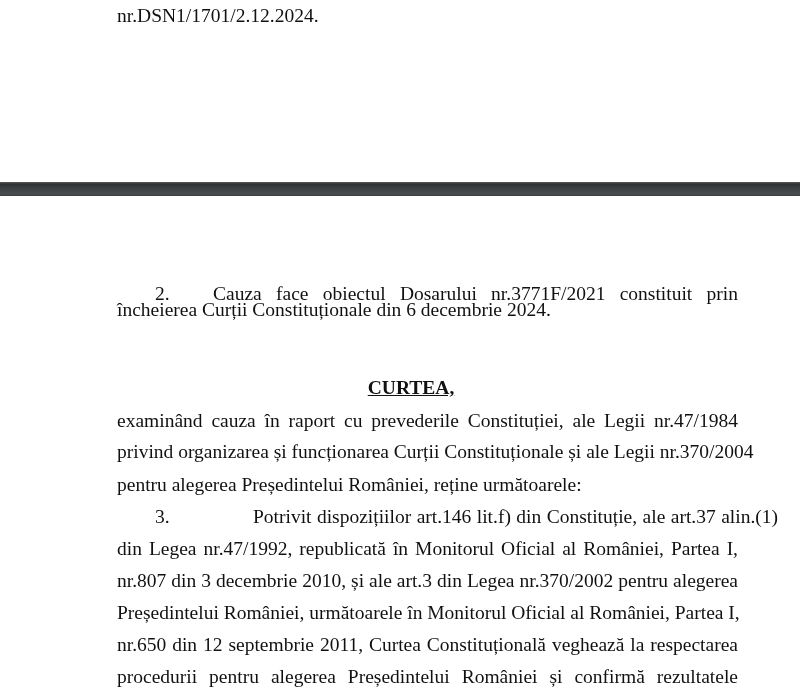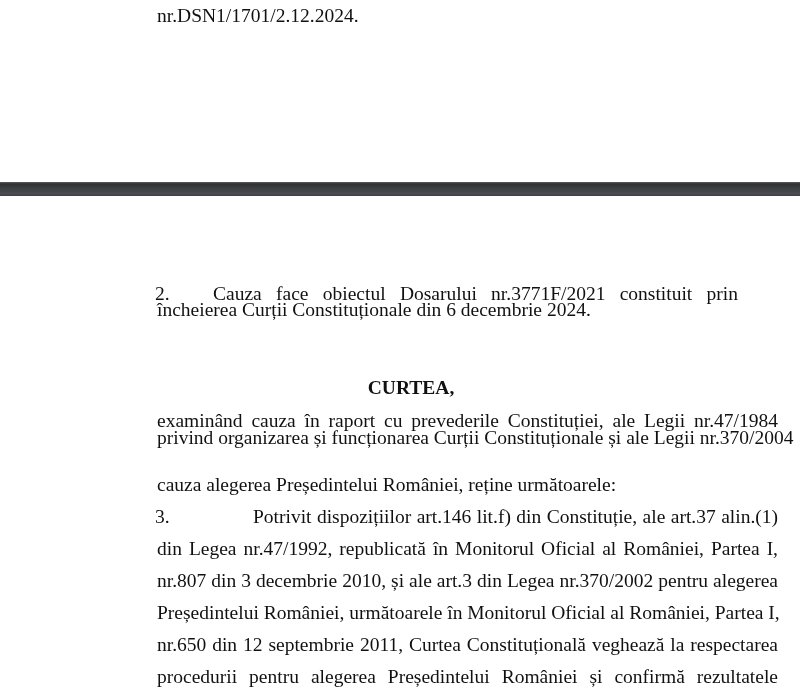--- a/index.html
+++ b/index.html
@@ -31,21 +31,20 @@
       height: 14px;
       background: linear-gradient(to bottom, #5a5c5e 0px, #2e3032 2px, #3b3e41 6px, #4a4d50 12px, #3a3c3e 14px);
     }
     .text-line {
       position: absolute;
       left: 117px;
       width: 621px;
       font-size: 19.5px;
       line-height: 24px;
       white-space: nowrap;
-      margin-left: 40px;
     }
     .justify {
       text-align: justify;
       text-align-last: justify;
     }
     .num {
       position: absolute;
       left: 155px;
       font-size: 19.5px;
       line-height: 24px;
@@ -61,20 +60,21 @@
     .heading {
       position: absolute;
       left: 0;
       width: 800px;
       text-align: center;
       font-weight: bold;
       font-size: 19.5px;
       line-height: 24px;
       padding-left: 22px;
       box-sizing: border-box;
+      text-decoration: underline;
     }
   </style>
 </head>
 <body>
 
 <div class="page page-top">
   <div class="text-line" style="top:4px;">nr.DSN1/1701/2.12.2024.</div>
 </div>
 
 <div class="page-break"></div>
@@ -84,22 +84,22 @@
 <div>
   <span class="num" style="top:282px;">2.</span>
   <div class="indent-line justify" style="top:282px;">Cauza face obiectul Dosarului nr.3771F/2021 constituit prin</div>
   <div class="text-line" style="top:298px;">încheierea Curții Constituționale din 6 decembrie 2024.</div>
 </div>
 
 <div class="heading" style="top:376px;">CURTEA,</div>
 
 <div>
   <div class="text-line justify" style="top:409px;">examinând cauza în raport cu prevederile Constituției, ale Legii nr.47/1984</div>
-  <div class="text-line justify" style="top:426px;">privind organizarea și funcționarea Curții Constituționale și ale Legii nr.370/2004</div>
-  <div class="text-line" style="top:473px;">cauza alegerea Președintelui României, reține următoarele:</div>
+  <div class="text-line justify" style="top:440px;">privind organizarea și funcționarea Curții Constituționale și ale Legii nr.370/2004</div>
+  <div class="text-line" style="top:473px;">pentru alegerea Președintelui României, reține următoarele:</div>
 </div>
 
 <div>
   <span class="num" style="top:505px;">3.</span>
   <div class="indent-line justify" style="top:505px;margin-left:40px;">Potrivit dispozițiilor art.146 lit.f) din Constituție, ale art.37 alin.(1)</div>
   <div class="text-line justify" style="top:537px;">din Legea nr.47/1992, republicată în Monitorul Oficial al României, Partea I,</div>
   <div class="text-line justify" style="top:569px;">nr.807 din 3 decembrie 2010, și ale art.3 din Legea nr.370/2002 pentru alegerea</div>
   <div class="text-line justify" style="top:601px;">Președintelui României, următoarele în Monitorul Oficial al României, Partea I,</div>
   <div class="text-line justify" style="top:633px;">nr.650 din 12 septembrie 2011, Curtea Constituțională veghează la respectarea</div>
   <div class="text-line justify" style="top:665px;">procedurii pentru alegerea Președintelui României și confirmă rezultatele</div>

